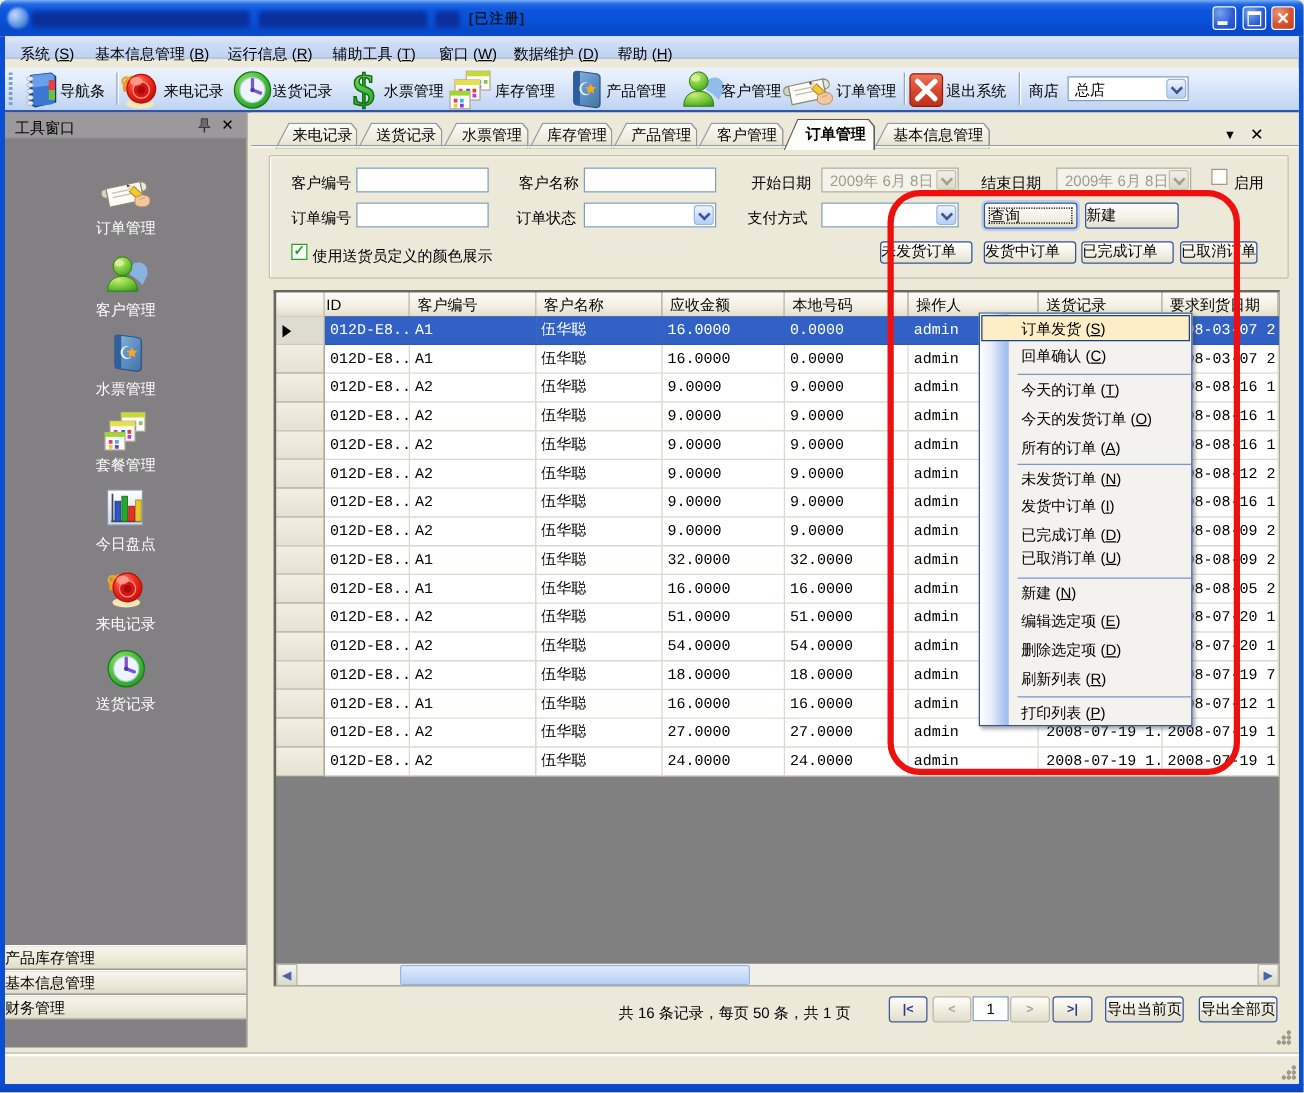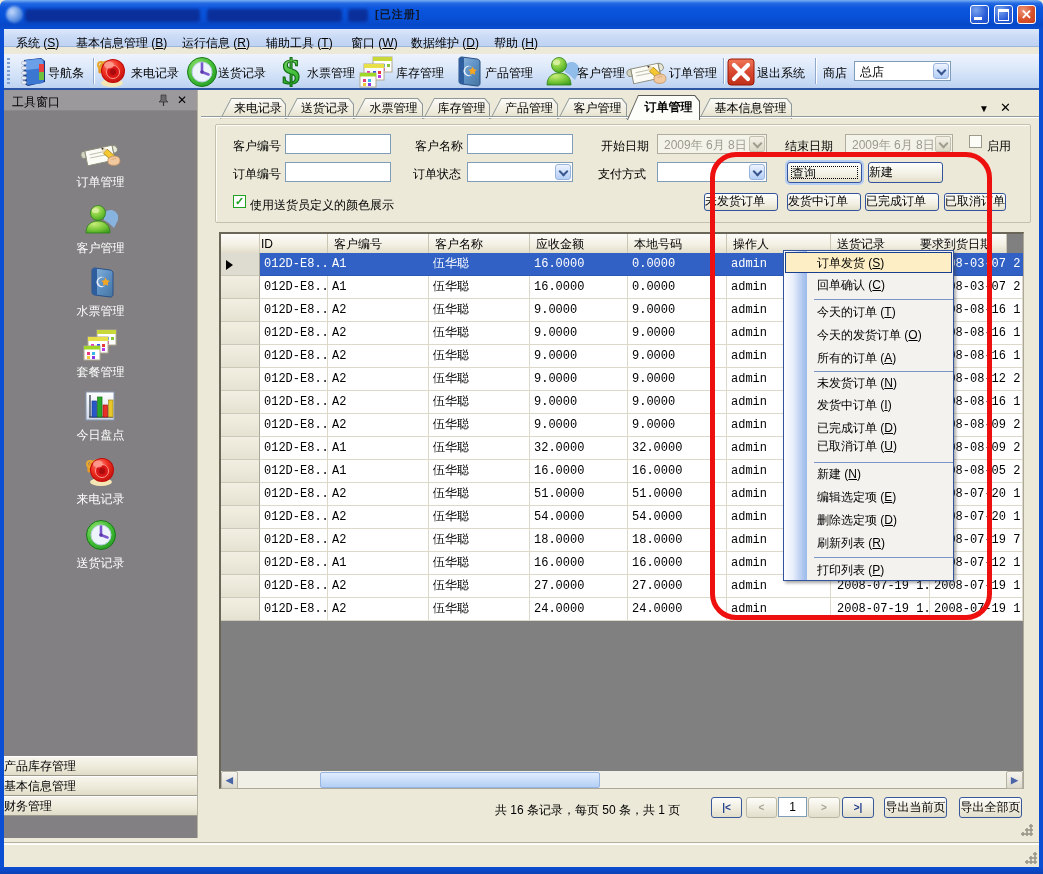--- a/index.html
+++ b/index.html
@@ -473,21 +473,21 @@
 
 <div id="gridbox" class="abs">
 <div class="gh" style="left:0;top:0;width:39px;padding-left:0"></div>
 <div class="gh" style="left:39px;top:0;width:68px;padding-left:1px">ID</div>
 <div class="gh" style="left:107px;top:0;width:101px">客户编号</div>
 <div class="gh" style="left:208px;top:0;width:101px">客户名称</div>
 <div class="gh" style="left:309px;top:0;width:98px">应收金额</div>
 <div class="gh" style="left:407px;top:0;width:99px">本地号码</div>
 <div class="gh" style="left:506px;top:0;width:104px">操作人</div>
 <div class="gh" style="left:610px;top:0;width:99px">送货记录</div>
-<div class="gh" style="left:693px;top:0;width:93px">要求到货日期</div>
+<div class="gh" style="left:709px;top:0;width:93px">要求到货日期</div>
 <div class="rs" style="top:19px;background:#dedbd0;">
         <span style="position:absolute;left:5px;top:7px;width:0;height:0;border-left:7px solid #000;border-top:5px solid transparent;border-bottom:5px solid transparent;"></span>
       </div>
 <div class="gc gsel" style="left:39px;top:19px;width:68px;padding-left:4px">012D-E8..</div>
 <div class="gc gsel" style="left:107px;top:19px;width:101px;padding-left:4px">A1</div>
 <div class="gc gsel" style="left:208px;top:19px;width:101px;padding-left:4px">伍华聪</div>
 <div class="gc gsel" style="left:309px;top:19px;width:98px;padding-left:4px">16.0000</div>
 <div class="gc gsel" style="left:407px;top:19px;width:99px;padding-left:4px">0.0000</div>
 <div class="gc gsel" style="left:506px;top:19px;width:104px;padding-left:4px">admin</div>
 <div class="gc gsel" style="left:610px;top:19px;width:99px;padding-left:6px">2008-03-07 2..</div>

